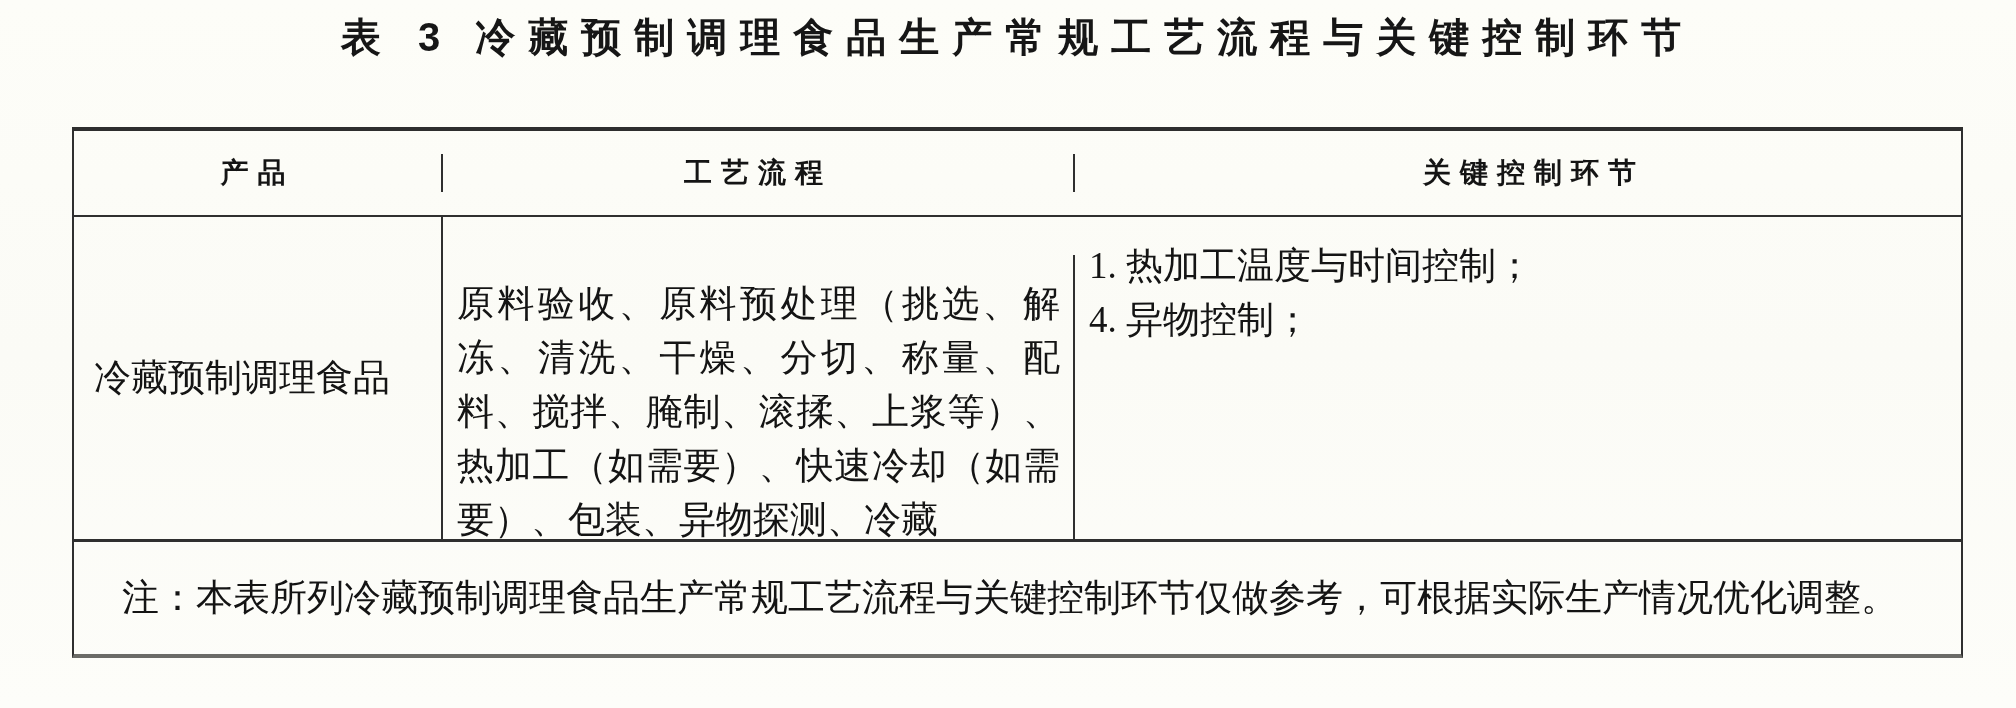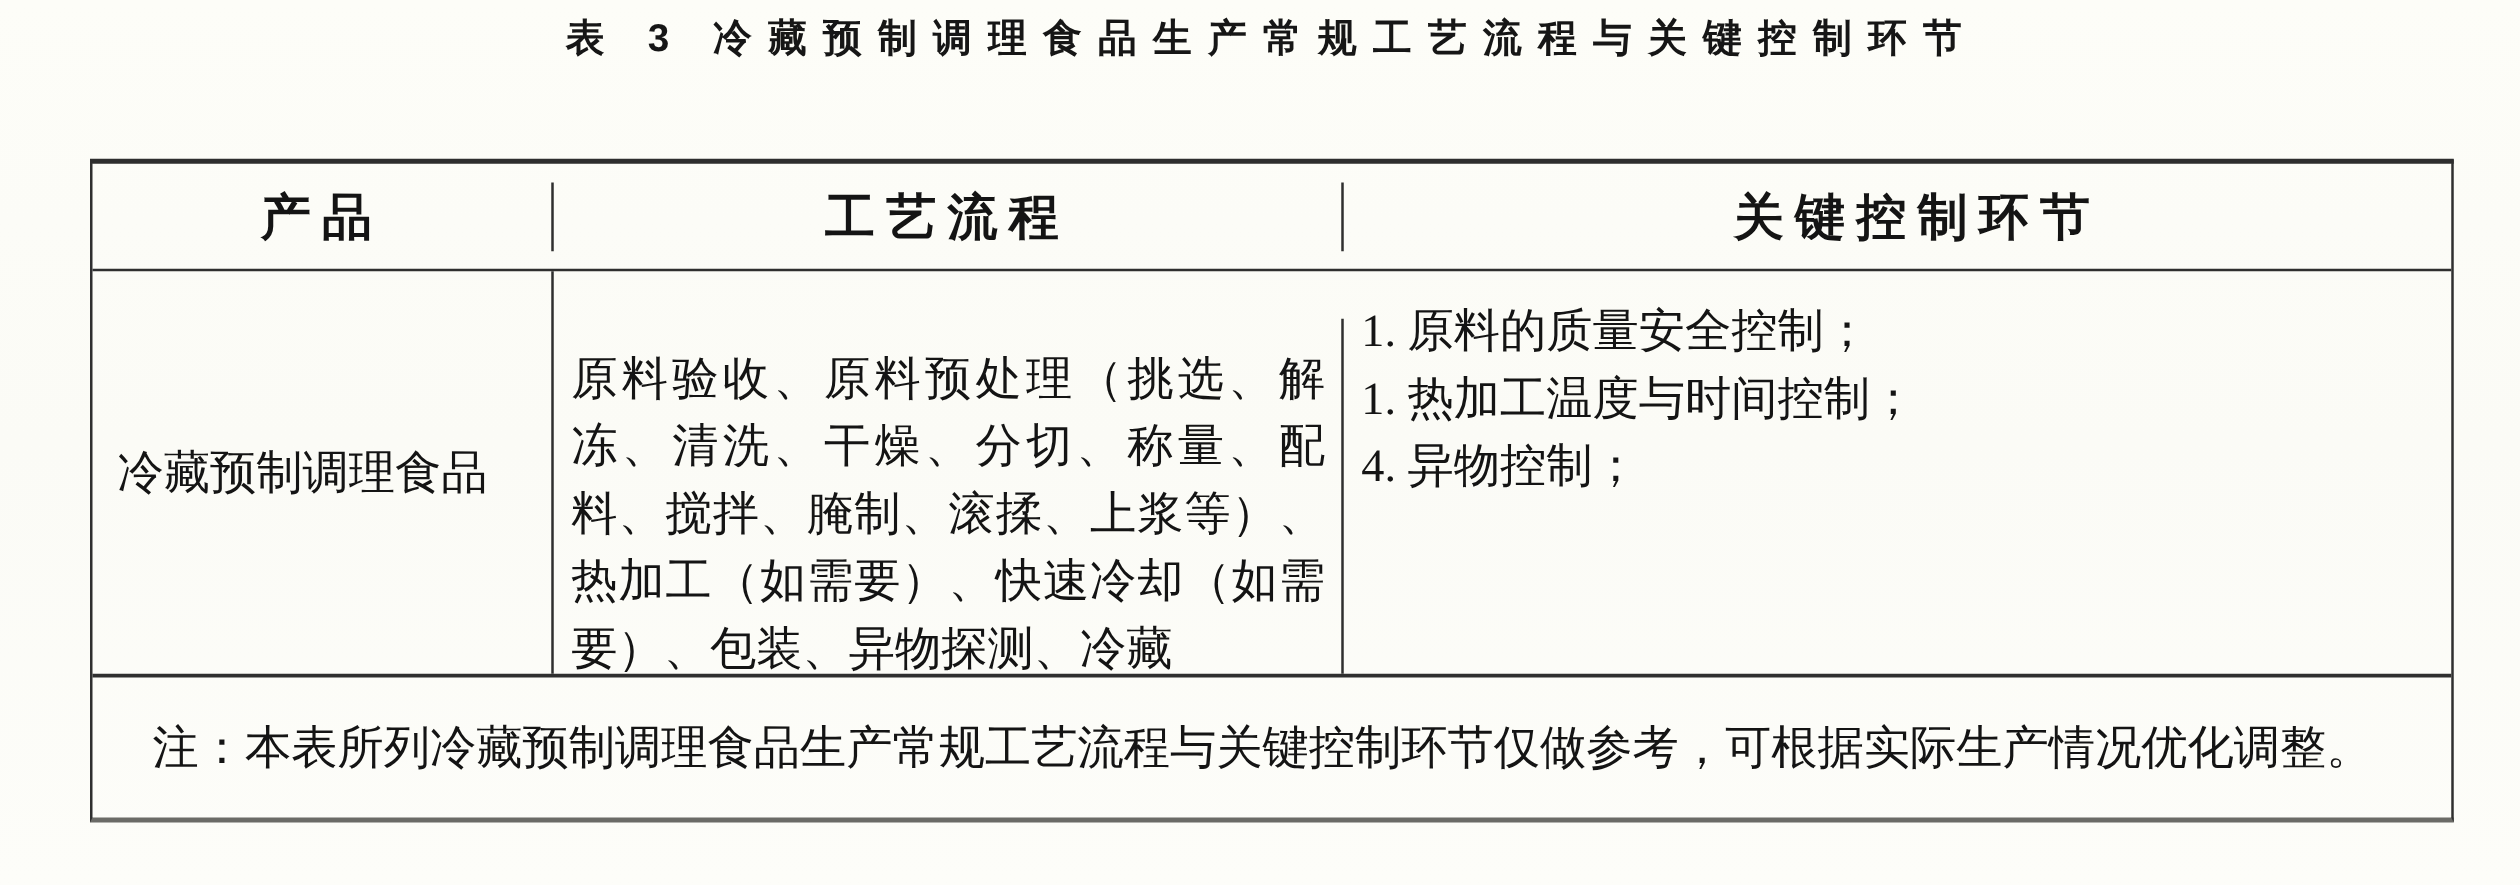--- a/index.html
+++ b/index.html
@@ -8,39 +8,39 @@
   .page {
     position:relative; width:2016px; height:708px;
     background:linear-gradient(180deg,#fdfdf8 0%, #fbfbf6 50%, #fdfdf9 100%);
     color:#141414;
     font-family:"Liberation Serif", serif;
   }
   .caption {
     position:absolute; left:72px; top:10px; width:1891px;
     text-align:center;
     font-family:"Liberation Sans", sans-serif;
-    font-weight:bold; font-size:31px; letter-spacing:13px;
+    font-weight:bold; font-size:40px; letter-spacing:13px;
     color:#161616; white-space:nowrap;
   }
   .caption .tbl-no { margin-right:22px; }
   .grid {
     position:absolute; left:72px; top:127px; width:1891px; height:531px;
     border-top:4px solid #2e2e2e;
     border-bottom:4px solid #6b6b67;
     border-left:2px solid #2f2f2f;
     border-right:2px solid #2f2f2f;
     display:flex; flex-direction:column;
     background:transparent;
   }
   .row { display:flex; width:100%; }
   .row-header {
     height:86px; border-bottom:2px solid #2f2f2f;
     align-items:center;
     font-family:"Liberation Sans", sans-serif;
-    font-weight:bold; font-size:40px; letter-spacing:9px;
+    font-weight:bold; font-size:28px; letter-spacing:9px;
   }
   .row-body {
     height:325px; border-bottom:3px solid #2f2f2f;
     font-size:37px;
   }
   .row-note { flex:1; align-items:center; font-size:37px; }
   .c1 { width:369px; border-right:2px solid #2f2f2f; }
   .c2 { width:632px; border-right:2px solid #2f2f2f; }
   .c3 { flex:1;padding-left:32px; }
   .hcell { text-align:center; }
@@ -70,21 +70,20 @@
       <div class="c2 hcell">工艺流程</div>
       <div class="c3 hcell">关键控制环节</div>
     </div>
 
     <div class="row row-body">
       <div class="c1 cell-product">
         <span>冷藏预制调理食品</span>
       </div>
       <div class="c2 cell-flow">原料验收、原料预处理（挑选、解冻、清洗、干燥、分切、称量、配料、搅拌、腌制、滚揉、上浆等）、热加工（如需要）、快速冷却（如需要）、包装、异物探测、冷藏</div>
       <div class="c3 cell-controls">
-        <div class="control-line">1. 原料的质量安全控制；</div>
         <div class="control-line">1. 热加工温度与时间控制；</div>
         <div class="control-line">4. 异物控制；</div>
       </div>
     </div>
 
     <div class="row row-note">
       <div class="note-text">注：本表所列冷藏预制调理食品生产常规工艺流程与关键控制环节仅做参考，可根据实际生产情况优化调整。</div>
     </div>
 
   </div>

